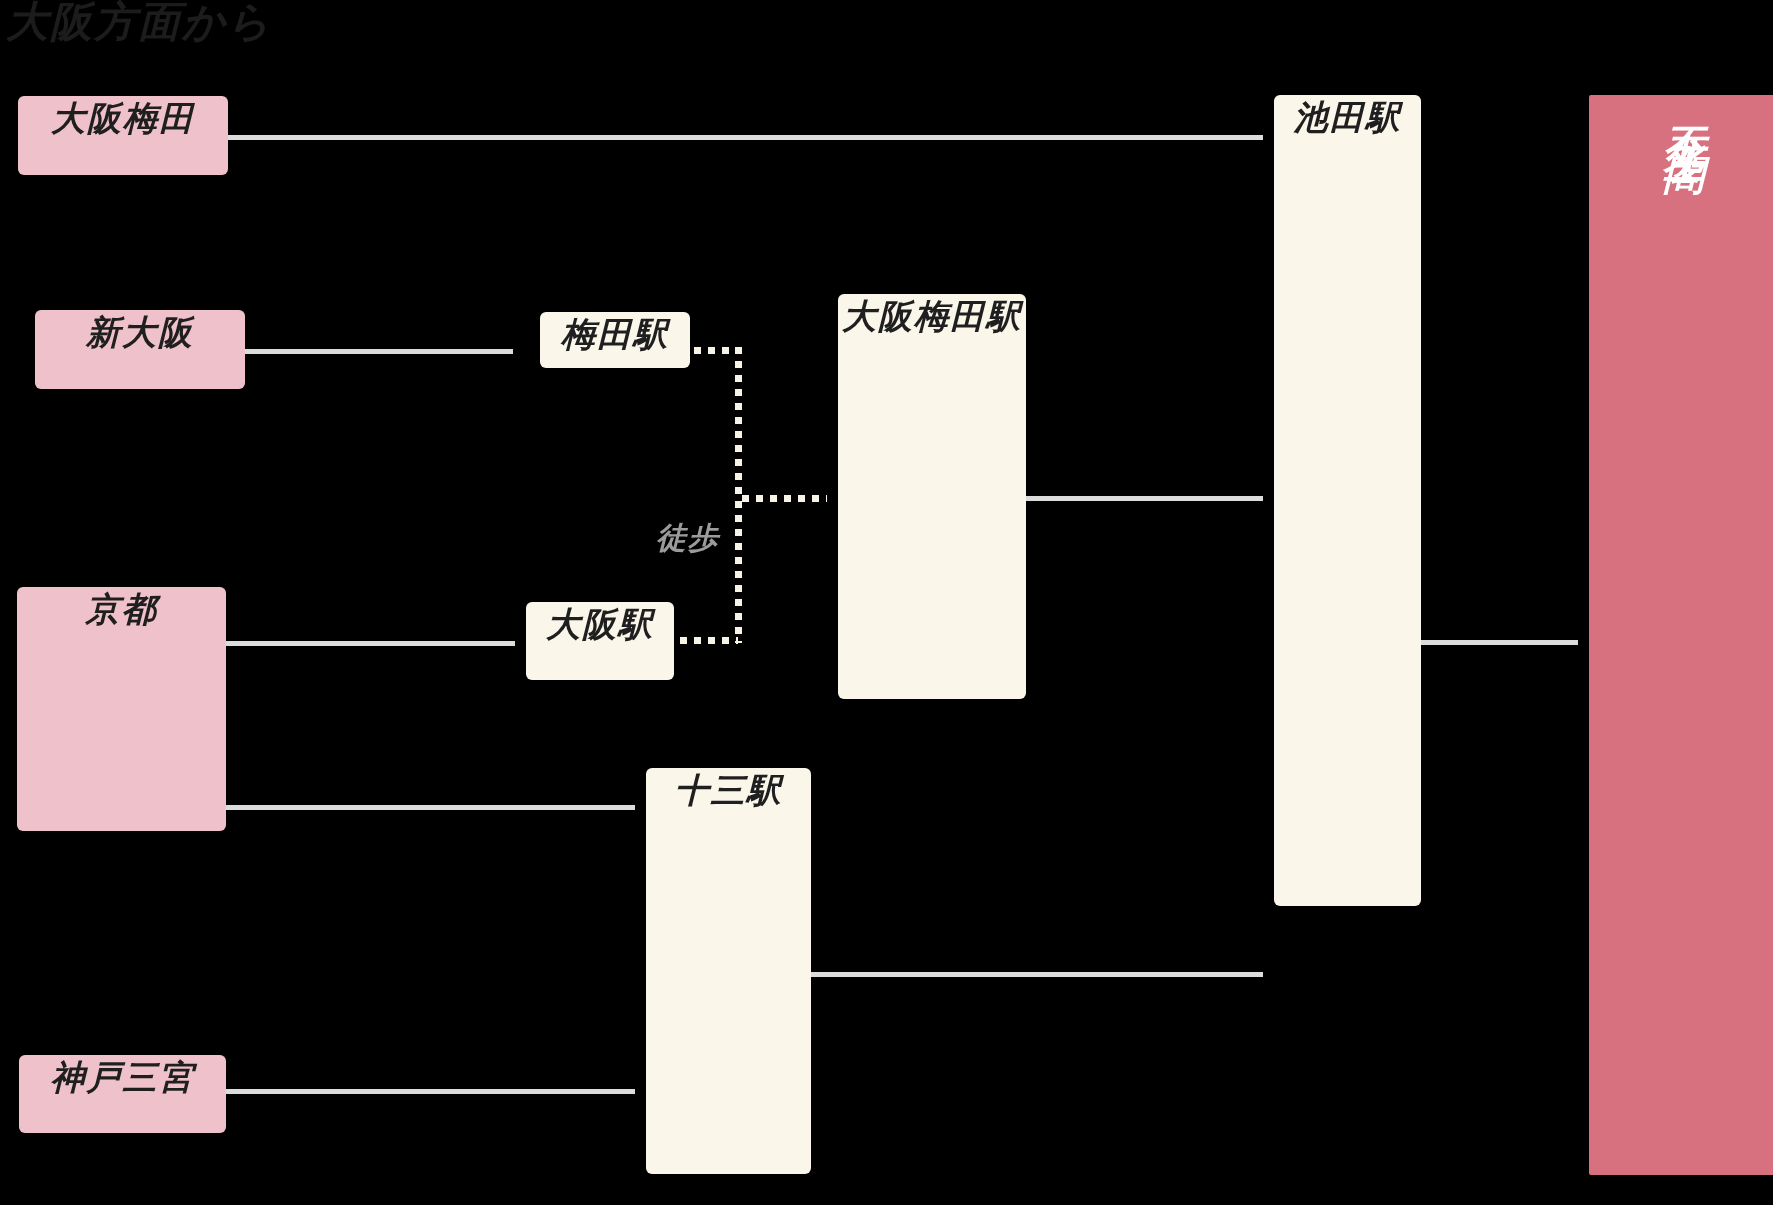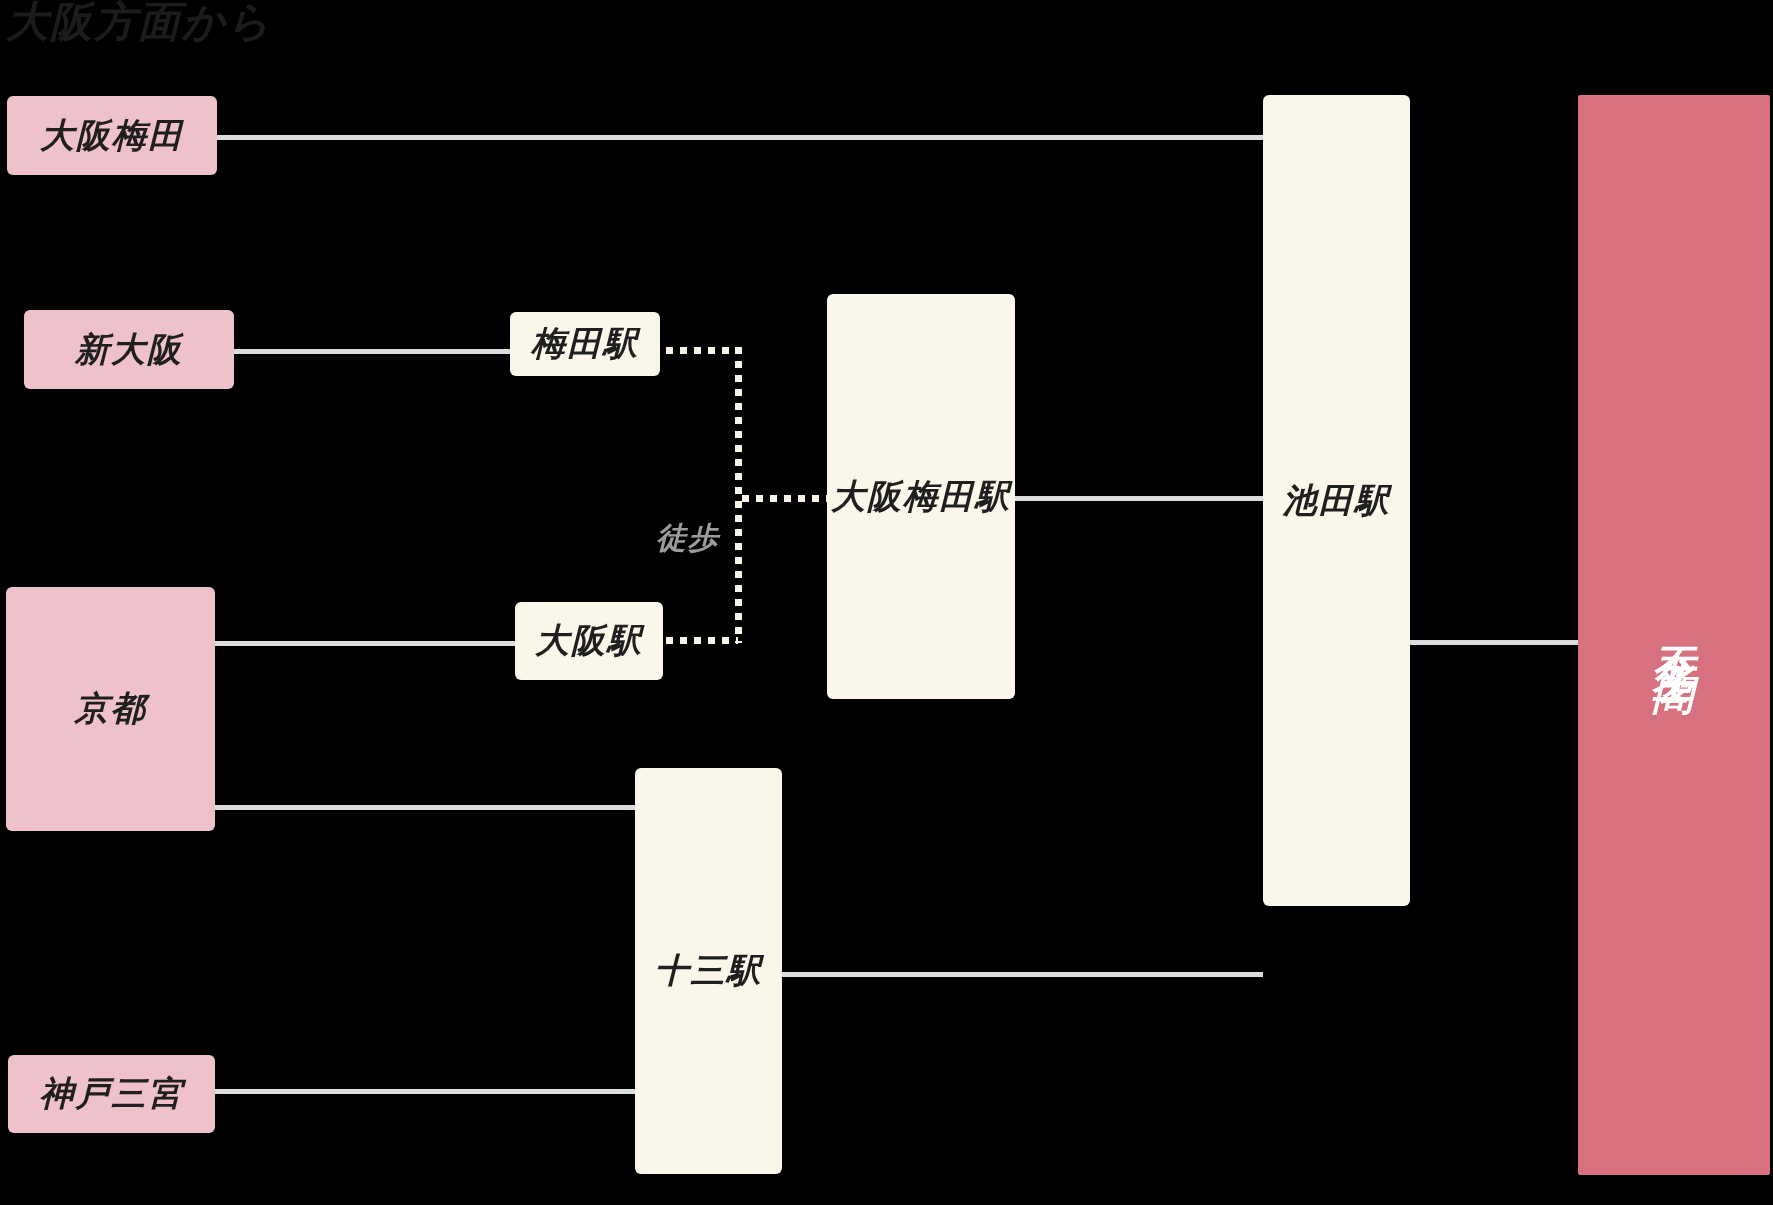--- a/index.html
+++ b/index.html
@@ -12,25 +12,26 @@
     font-style:italic;
   }
   .title{
     position:absolute;left:6px;top:-6px;
     font-size:42px;font-weight:bold;
     color:var(--title-color,#1c1c1c);
     letter-spacing:2px;
   }
   .node{
     position:absolute;
-    display:flex;align-items:center;justify-content:center;
+    display:flex;align-items:flex-start;justify-content:center;
     font-size:34px;font-weight:bold;
     color:var(--node-text,#1f1f1f);
     letter-spacing:2px;
     box-sizing:border-box;
+    margin-left:11px;
   }
   .origin{
     background:var(--origin-fill,#efc1ca);
     border-radius:6px;
   }
   .station{
     background:var(--station-fill,#faf6ea);
     border-radius:6px;
   }
   .destination{
@@ -94,30 +95,30 @@
   <div class="node origin" style="left:24px;top:310px;width:210px;height:79px">
     <span>新大阪</span>
   </div>
   <div class="node origin" style="left:6px;top:587px;width:209px;height:244px">
     <span>京都</span>
   </div>
   <div class="node origin" style="left:8px;top:1055px;width:207px;height:78px">
     <span>神戸三宮</span>
   </div>
 
-  <div class="node station" style="left:510px;top:312px;width:150px;height:64px">
+  <div class="node station" style="left:529px;top:312px;width:150px;height:56px">
     <span>梅田駅</span>
   </div>
   <div class="node station" style="left:515px;top:602px;width:148px;height:78px">
     <span>大阪駅</span>
   </div>
   <div class="node station" style="left:827px;top:294px;width:188px;height:405px">
     <span>大阪梅田駅</span>
   </div>
-  <div class="node station" style="left:635px;top:768px;width:147px;height:406px">
+  <div class="node station" style="left:635px;top:768px;width:165px;height:406px">
     <span>十三駅</span>
   </div>
   <div class="node station" style="left:1263px;top:95px;width:147px;height:811px">
     <span>池田駅</span>
   </div>
 
   <div class="node destination" style="left:1578px;top:95px;width:192px;height:1080px">
     <span class="vtext">不死王閣</span>
   </div>
 

